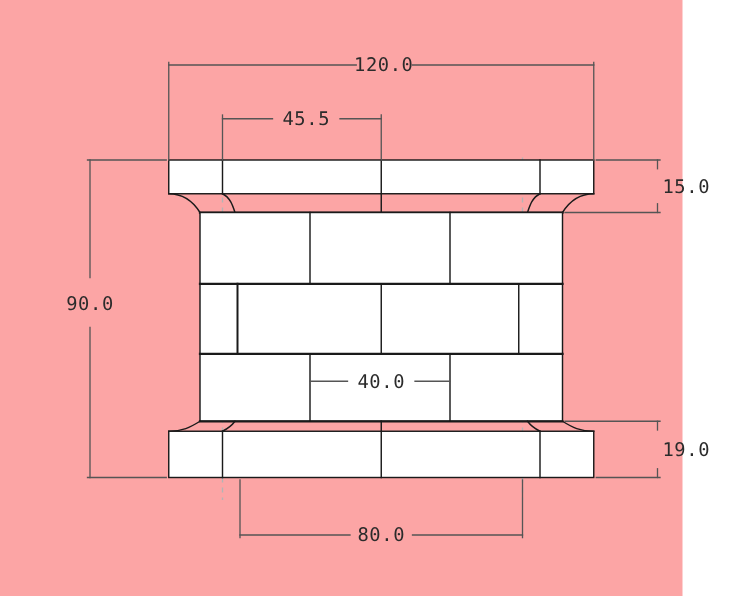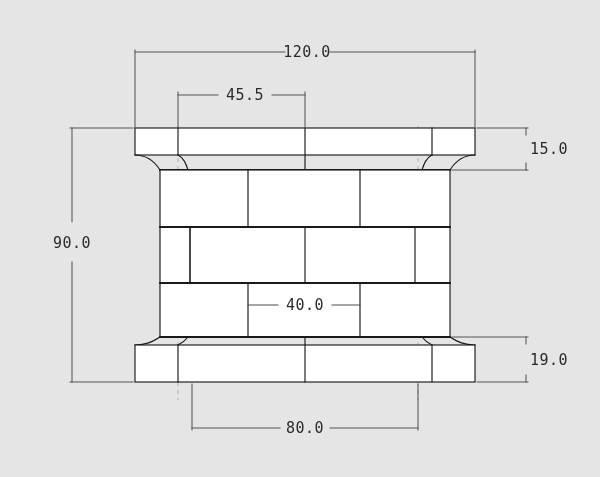--- a/index.html
+++ b/index.html
@@ -1,20 +1,20 @@
 <!DOCTYPE html>
 <html><head>
 <meta charset="utf-8">
 <style>
   html,body{margin:0;padding:0;background:#fff;}
   body{
     width:600px;height:477px;overflow:hidden;
     font-family:"DejaVu Sans Mono","Liberation Mono",monospace;
   }
-  #canvas{position:relative;width:600px;height:477px;background:#e5e5e5;}
+  #canvas{position:relative;width:546px;height:477px;background:#fca5a5;}
   svg{display:block;}
   text{
     font-family:"DejaVu Sans Mono","Liberation Mono",monospace;
     fill:#2b2b2b;
   }
   .dim-text{font-size:15px;letter-spacing:0.5px;}
 </style>
 </head>
 <body>
 

